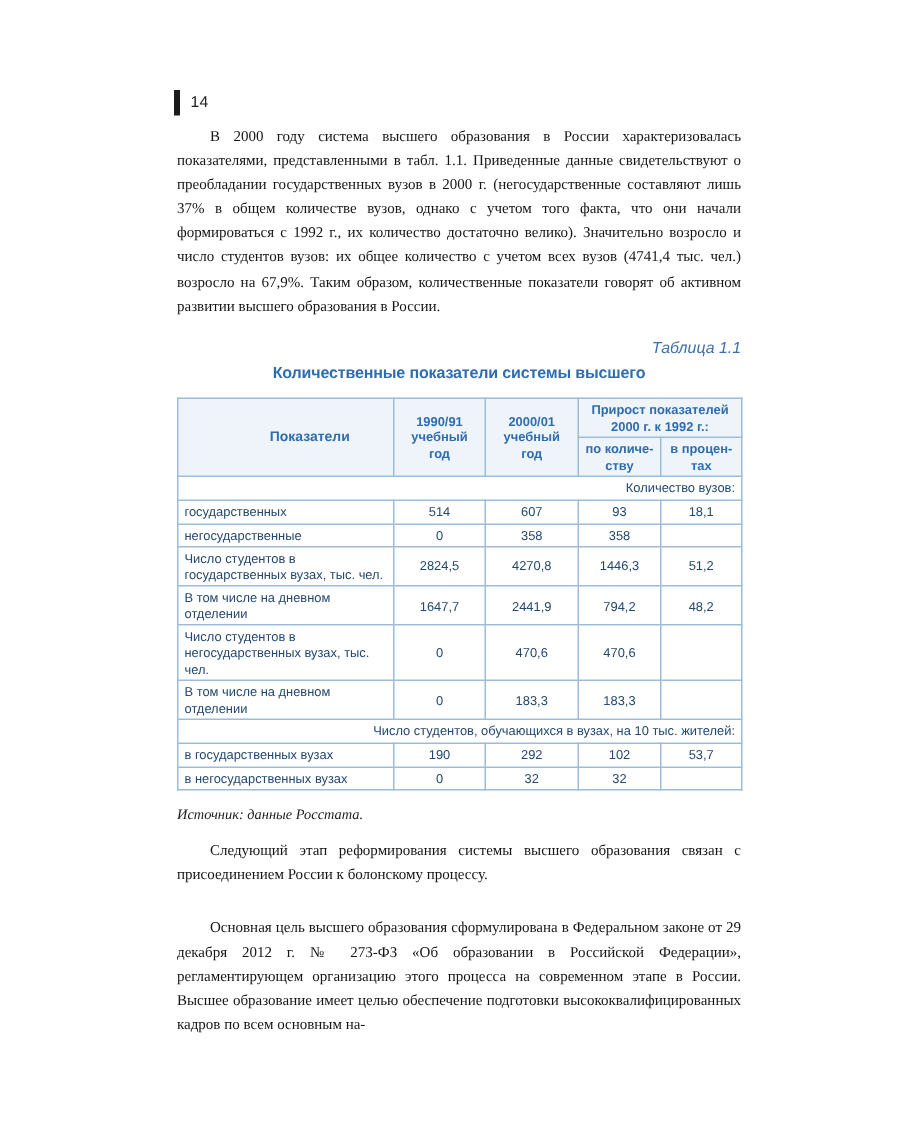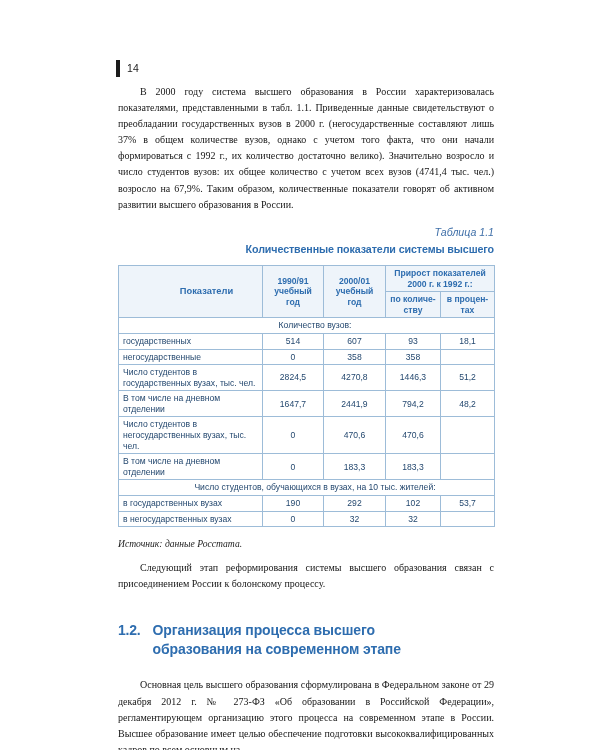--- a/index.html
+++ b/index.html
@@ -66,21 +66,21 @@
   .table-num {
     margin-top: 13px;
     text-align: right;
     font-size: 10.6px;
     font-style: italic;
     color: #3f6fa8;
     font-family: Liberation Sans, sans-serif;
   }
   .table-title {
     margin-top: 4px;
-    text-align: right;
+    text-align: center;
     font-family: "Liberation Sans", sans-serif;
     font-weight: bold;
     font-size: 10.7px;
     line-height: 14.2px;
     color: #2e6daf;
     letter-spacing: -.1px;
   }
 
   
   table.stat {
@@ -116,21 +116,21 @@
   }
   td.label {
     text-align: left;
     padding-left: 5px;
     line-height: 10.8px;
   }
   td.num {
     text-align: center;
   }
   tr.section td {
-    text-align: center;
+    text-align: right;
     padding-left: 21px;
   }
   .colgroup-col1 { width: 144px; }
   .colgroup-col2 { width: 61px; }
   .colgroup-col3 { width: 62px; }
   .colgroup-col4 { width: 55px; }
   .colgroup-col5 { width: 54px; }
 
   
   .source {
@@ -289,24 +289,17 @@
             <td class="num">32</td>
             <td class="num"></td>
           </tr>
         </tbody>
     </table>
 
     <div class="source">Источник: данные Росстата.</div>
 
     <p class="body after-source">Следующий этап реформирования системы высшего образования связан с присоединением России к болонскому процессу.</p>
 
-    <div class="section-head">
-      <div class="section-num">1.2.</div>
-      <div class="section-title">
-        <span>Организация процесса высшего</span><br>
-        <span>образования на современном этапе</span>
-      </div>
-    </div>
 
     <p class="body after-head">Основная цель высшего образования сформулирована в Федеральном законе от 29 декабря 2012 г. № 273-ФЗ «Об образовании в Российской Федерации», регламентирующем организацию этого процесса на современном этапе в России. Высшее образование имеет целью обеспечение подготовки высококвалифицированных кадров по всем основным на-</p>
 
   </div>
 </div>
 
 </body></html>

